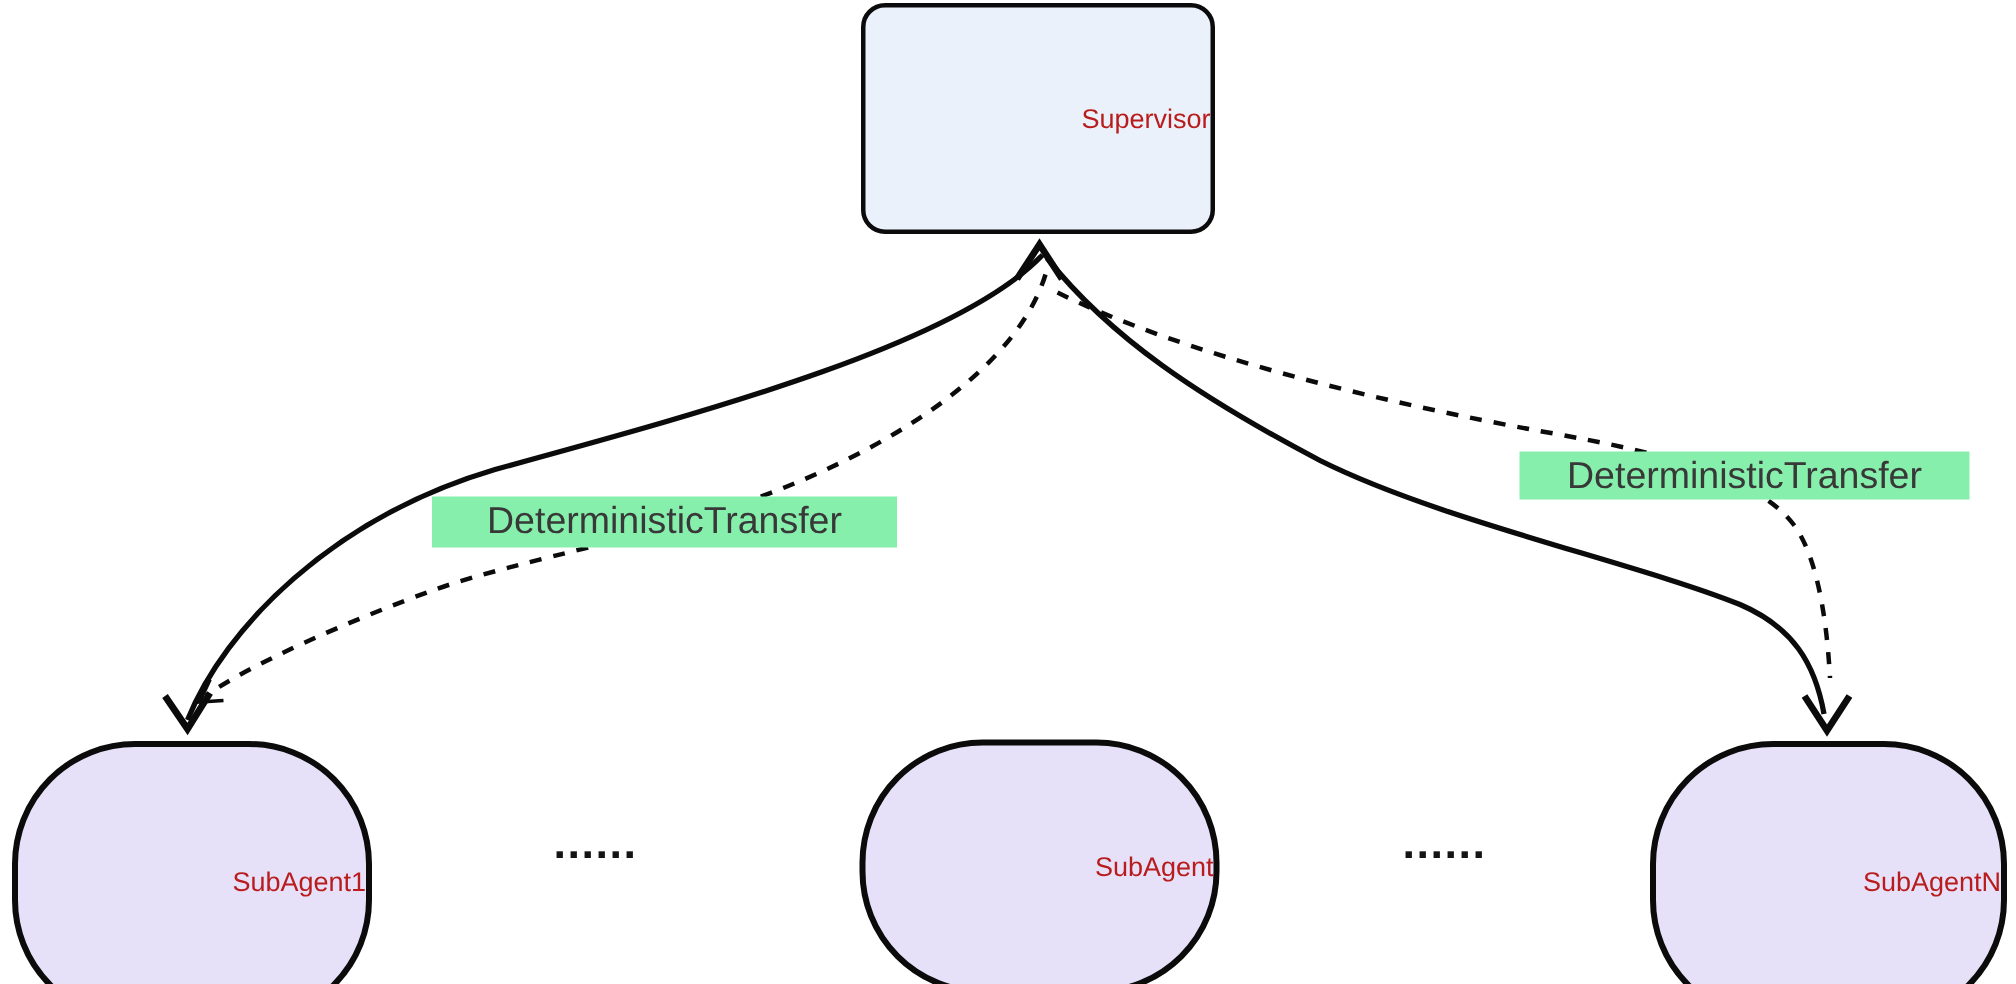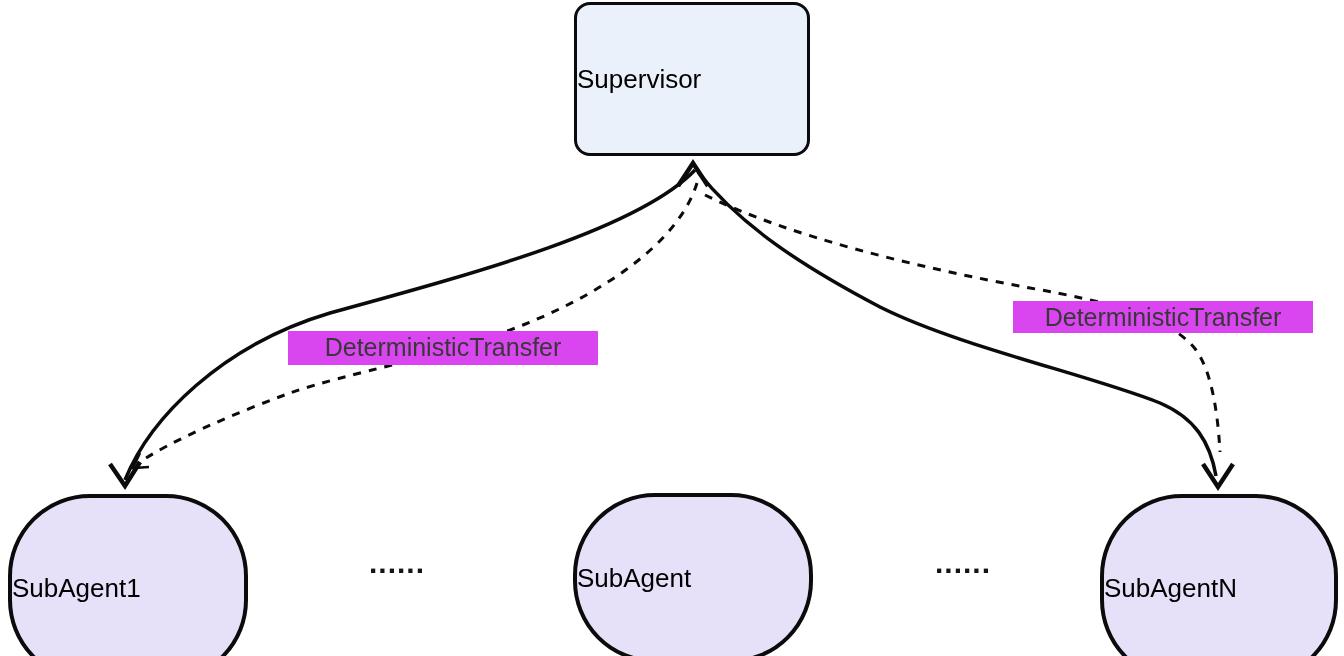--- a/index.html
+++ b/index.html
@@ -6,24 +6,24 @@
   .stage{
     position:relative;
     width:1344px;height:656px;
     background:#ffffff;
     font-family:"Liberation Sans", sans-serif;
     overflow:hidden;
   }
   .edges{position:absolute;left:0;top:0;width:1344px;height:656px;}
   .node{
     position:absolute;
-    display:flex;align-items:center;justify-content:flex-start;
+    display:flex;align-items:center;justify-content:flex-end;
     box-sizing:border-box;
-    color:#000000;
-    font-size:26px;
+    color:#b91c1c;
+    font-size:18px;
     text-align:center;
   }
   .supervisor{
     left:574px;top:2px;width:236px;height:154px;
     background:#EBF1FA;
     border:3px solid #0b0b0b;
     border-radius:16px;
   }
   .pill{
     background:#E7E0F9;
@@ -37,21 +37,21 @@
   .dots{
     position:absolute;
     width:100px;height:50px;top:538px;
     font-size:30px;font-weight:700;letter-spacing:1px;
     color:#141414;text-align:center;line-height:50px;
   }
   .dots.d1{left:347px;}
   .dots.d2{left:913px;}
   .edge-label{
     position:absolute;
-    background:#d946ef;
+    background:#86efac;
     color:#383838;
     font-size:25px;
     text-align:center;
     line-height:32px;
   }
   .edge-label.l-left{left:288px;top:331px;width:310px;height:34px;}
   .edge-label.l-right{left:1013px;top:301px;width:300px;height:32px;}
 </style>
 </head>
 <body>

